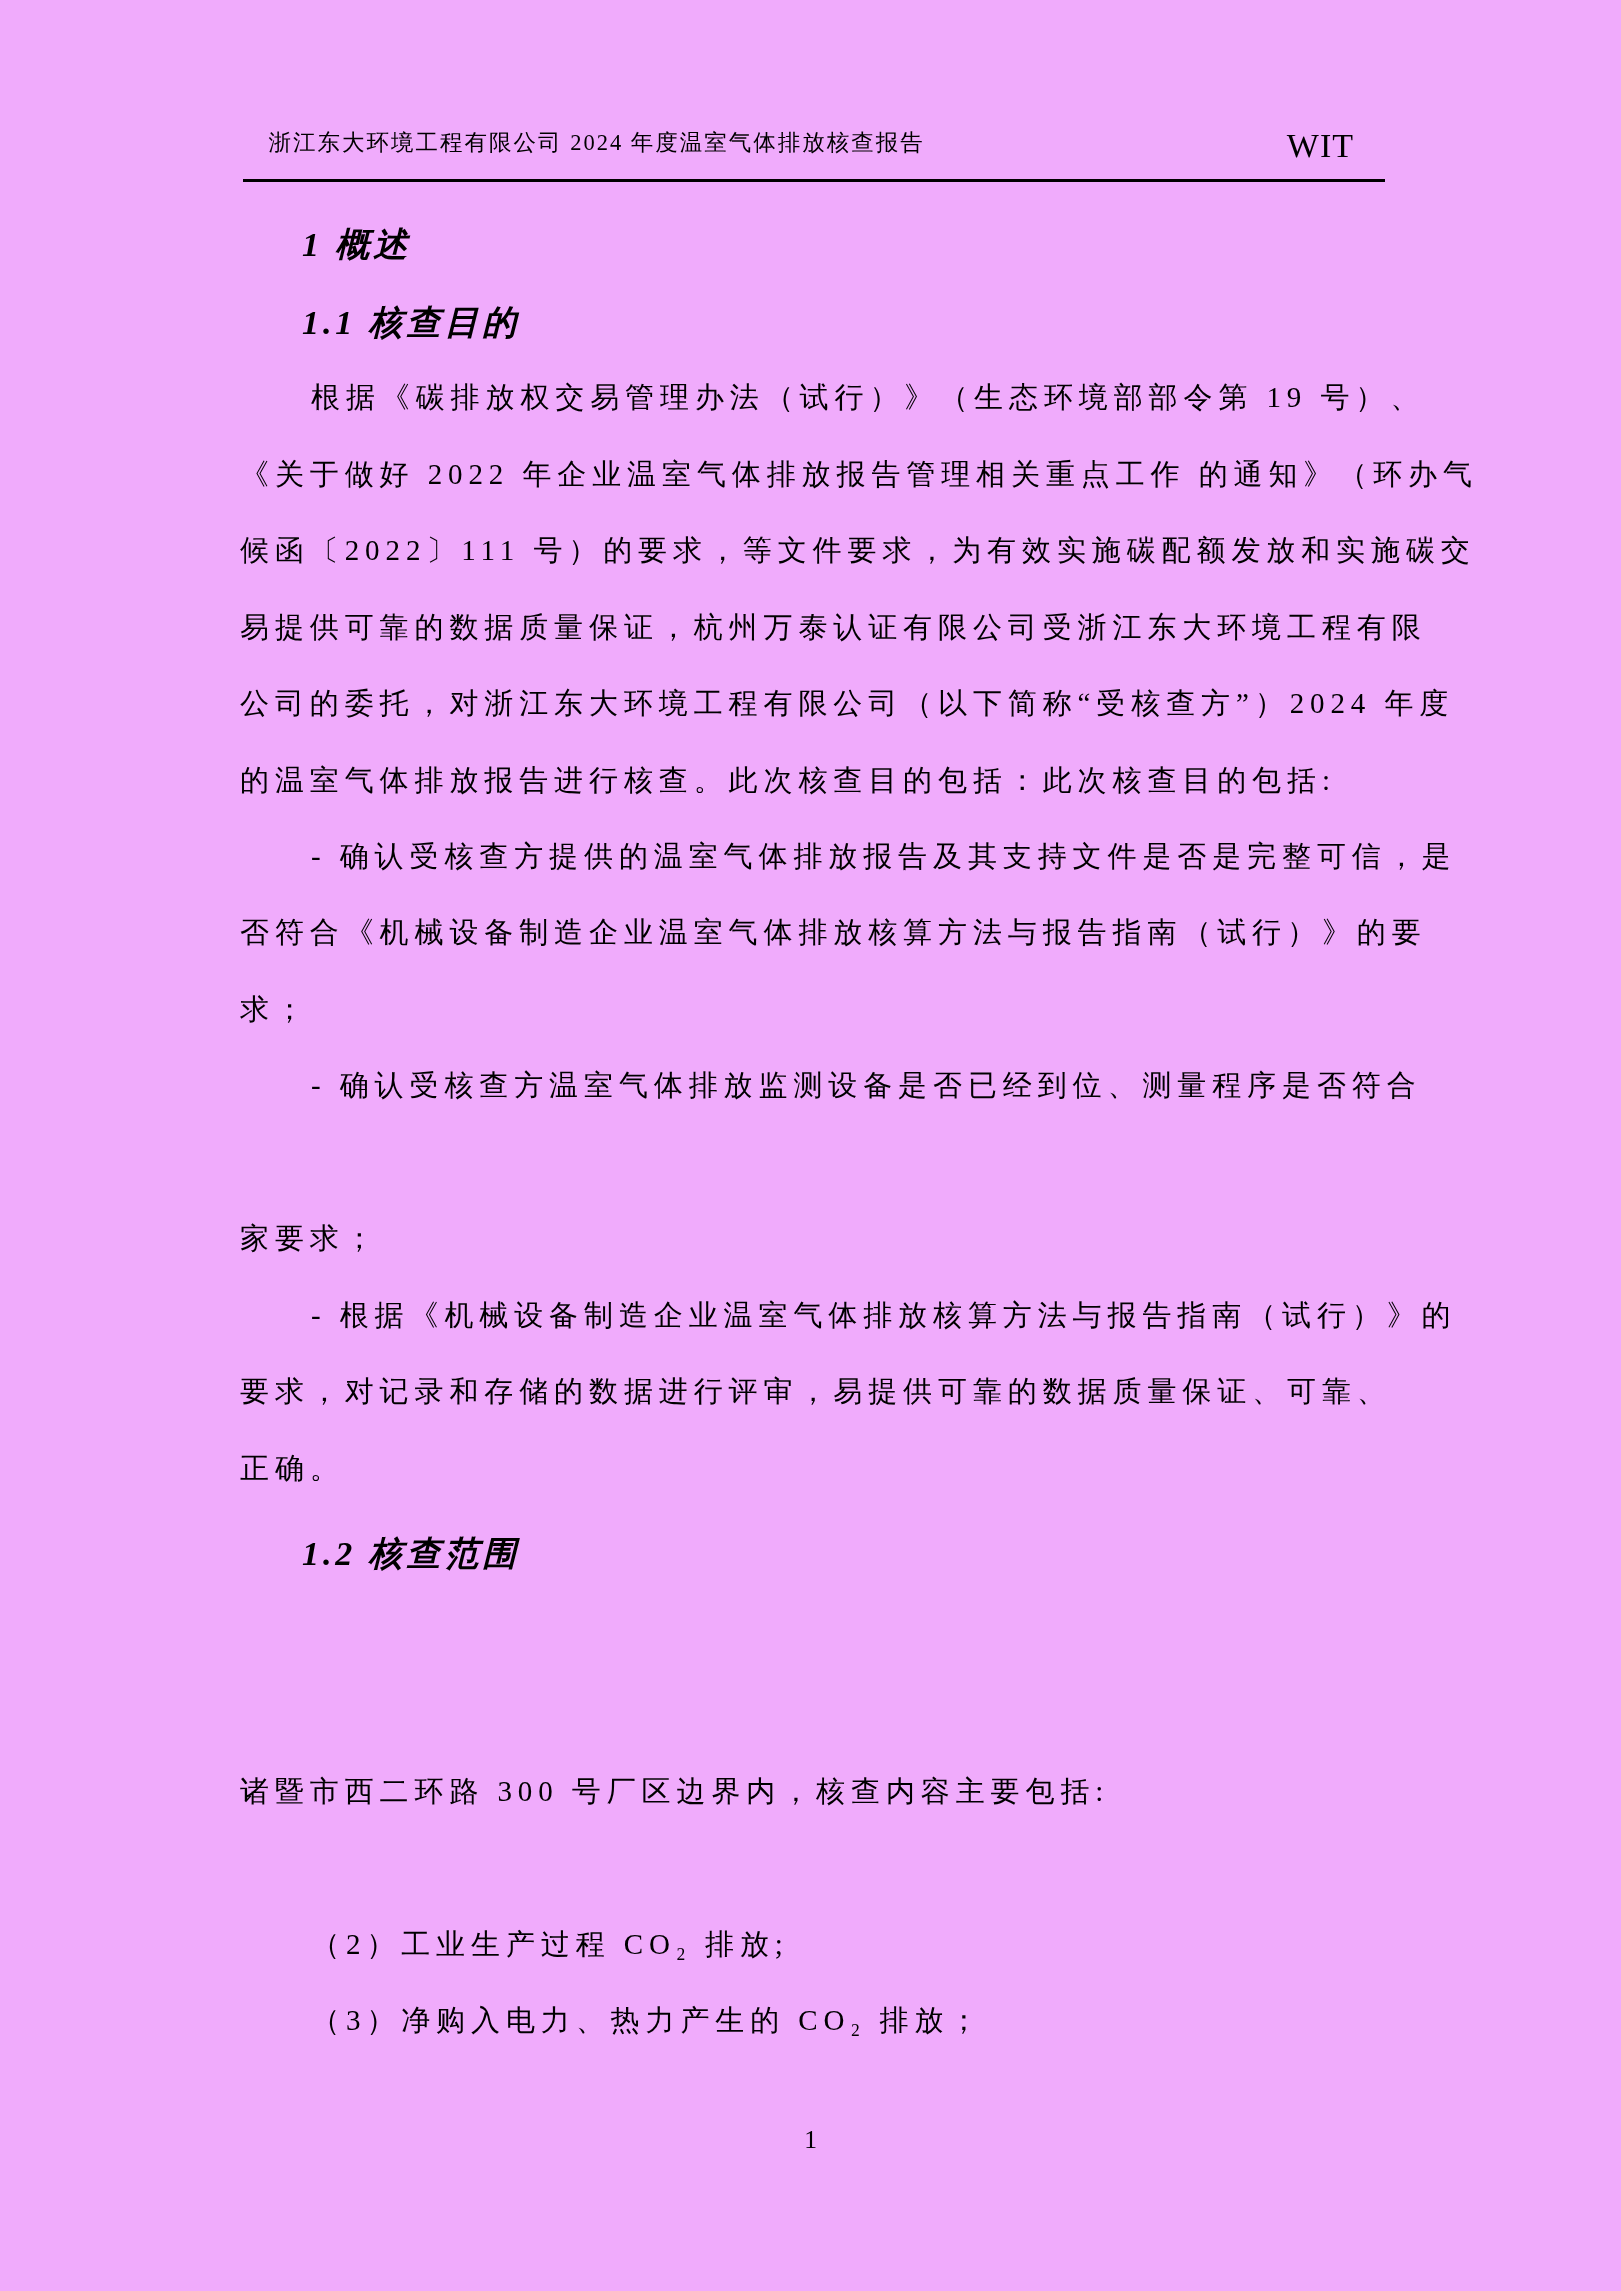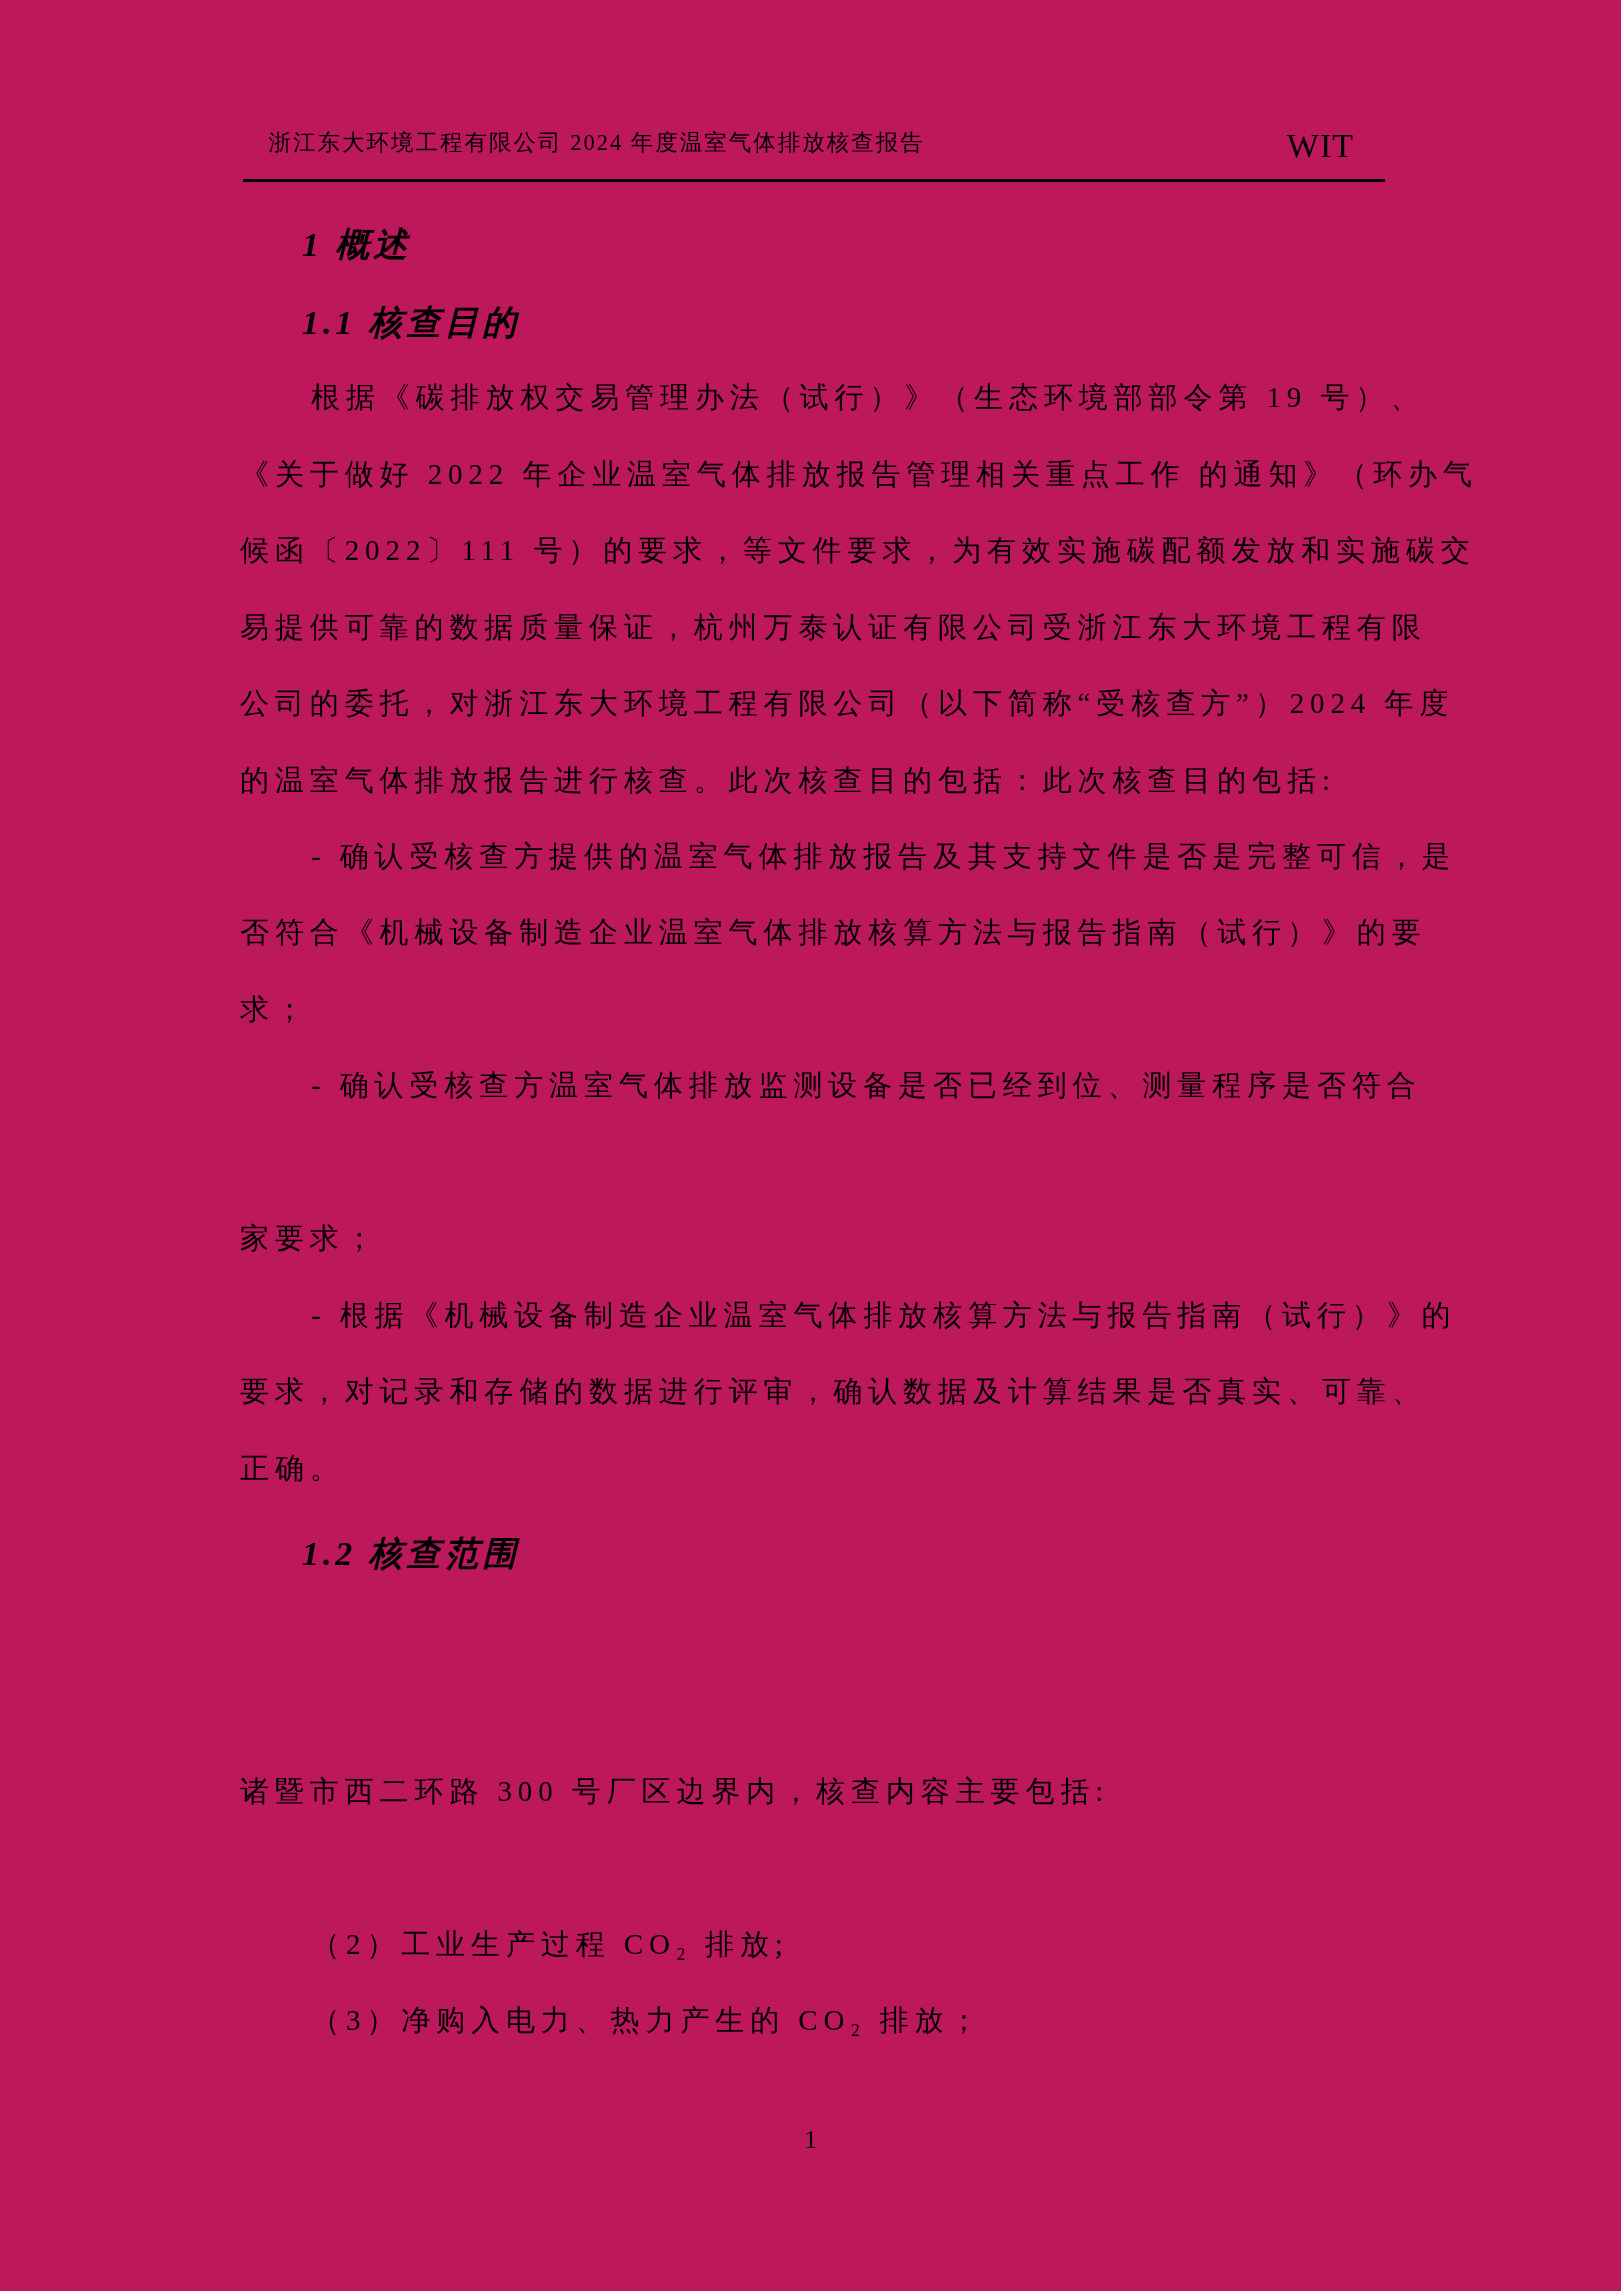--- a/index.html
+++ b/index.html
@@ -1,19 +1,19 @@
 <!DOCTYPE html>
 <html><head>
 <meta charset="utf-8">
 <style>
   html,body { margin:0; padding:0; background:#888; }
   .page {
     position:relative;
     width:1621px; height:2292px;
-    background:#be185d;
+    background:#f0abfc;
     font-family:"Liberation Serif","DejaVu Serif",serif;
     color:#000;
     margin:0 auto;
     overflow:hidden;
   }
   .doc-header {
     position:absolute;
     left:243px; top:127px; width:1142px;
     border-bottom:3.9px solid #000;
     padding-bottom:13.7px;
@@ -76,21 +76,21 @@
   <div class="line" style="top:531px">候函〔2022〕111 号）的要求，等文件要求，为有效实施碳配额发放和实施碳交</div>
   <div class="line" style="top:608px">易提供可靠的数据质量保证，杭州万泰认证有限公司受浙江东大环境工程有限</div>
   <div class="line" style="top:684px">公司的委托，对浙江东大环境工程有限公司（以下简称“受核查方”）2024 年度</div>
   <div class="line" style="top:761px">的温室气体排放报告进行核查。此次核查目的包括：此次核查目的包括:</div>
   <div class="line indent" style="top:837px">- 确认受核查方提供的温室气体排放报告及其支持文件是否是完整可信，是</div>
   <div class="line" style="top:913px">否符合《机械设备制造企业温室气体排放核算方法与报告指南（试行）》的要</div>
   <div class="line" style="top:990px">求；</div>
   <div class="line indent" style="top:1066px">- 确认受核查方温室气体排放监测设备是否已经到位、测量程序是否符合</div>
   <div class="line" style="top:1219px">家要求；</div>
   <div class="line indent" style="top:1296px">- 根据《机械设备制造企业温室气体排放核算方法与报告指南（试行）》的</div>
-  <div class="line" style="top:1372px">要求，对记录和存储的数据进行评审，确认数据及计算结果是否真实、可靠、</div>
+  <div class="line" style="top:1372px">要求，对记录和存储的数据进行评审，易提供可靠的数据质量保证、可靠、</div>
   <div class="line" style="top:1449px">正确。</div>
 
   <div class="h-sub" style="top:1531px">1.2 核查范围</div>
 
   <div class="line" style="top:1772px">诸暨市西二环路 300 号厂区边界内，核查内容主要包括:</div>
   <div class="line indent" style="top:1925px">（2）工业生产过程 CO₂ 排放;</div>
   <div class="line indent" style="top:2001px">（3）净购入电力、热力产生的 CO₂ 排放；</div>
 
   <div class="page-number">1</div>
 

